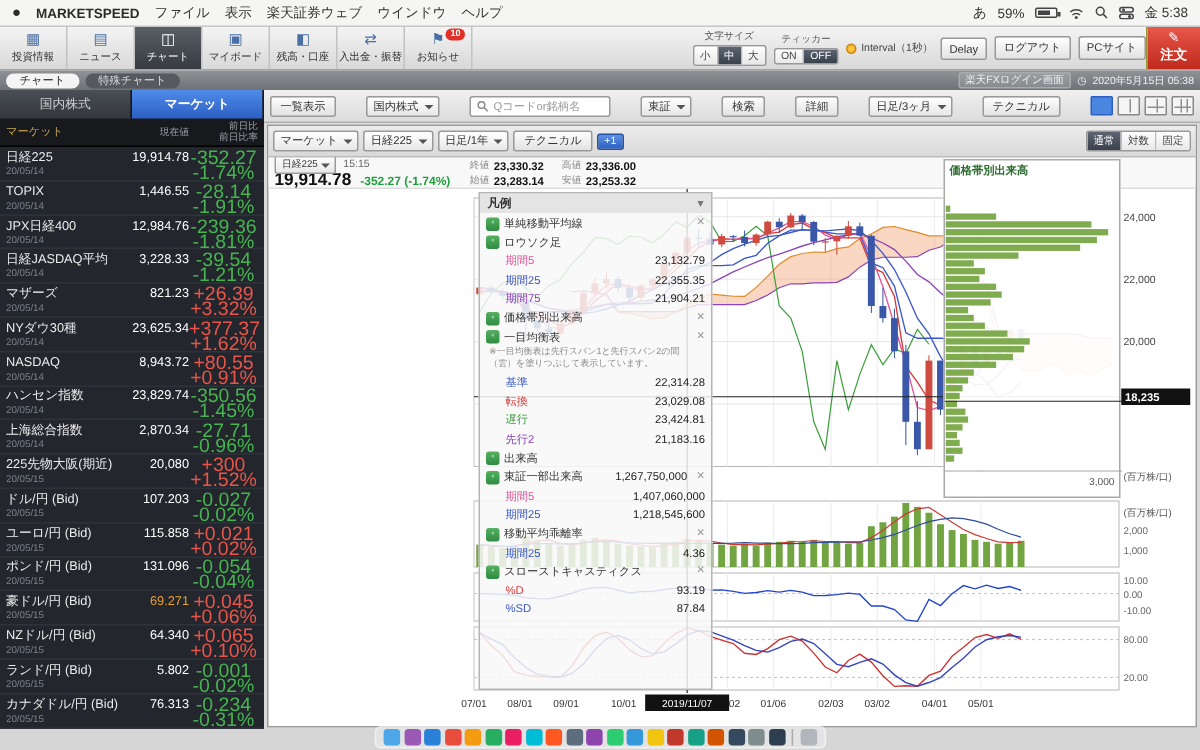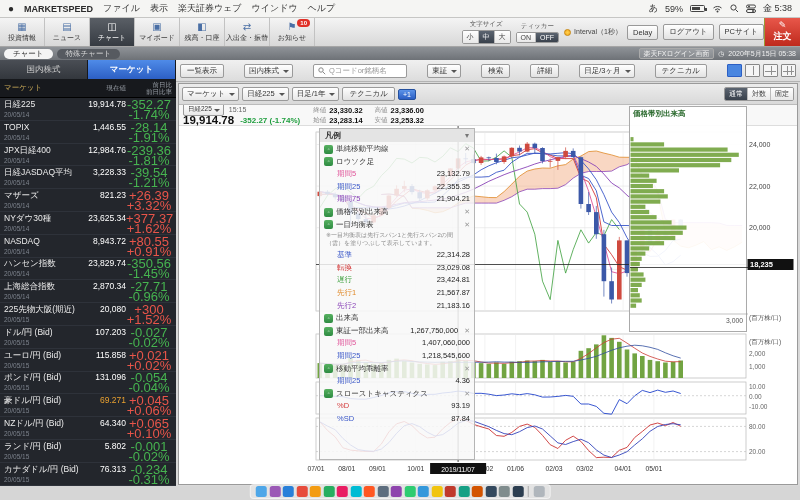--- a/index.html
+++ b/index.html
@@ -839,24 +839,20 @@
     </div>
             <div class="lg-row lg-sub">
       <span style="color:#d43a3a">転換</span>
       <span class="lg-val">23,029.08</span>
     </div>
             <div class="lg-row lg-sub">
       <span style="color:#3a9e3a">遅行</span>
       <span class="lg-val">23,424.81</span>
     </div>
             <div class="lg-row lg-sub">
-      <span style="color:#e08a2a">先行1</span>
-      <span class="lg-val">21,567.87</span>
-    </div>
-            <div class="lg-row lg-sub">
       <span style="color:#8a44b8">先行2</span>
       <span class="lg-val">21,183.16</span>
     </div>
             <div class="lg-row">
         <span class="lg-ico">◦</span>
         <span class="lg-name">出来高</span>
 
       </div>
             <div class="lg-row">
         <span class="lg-ico">◦</span>

